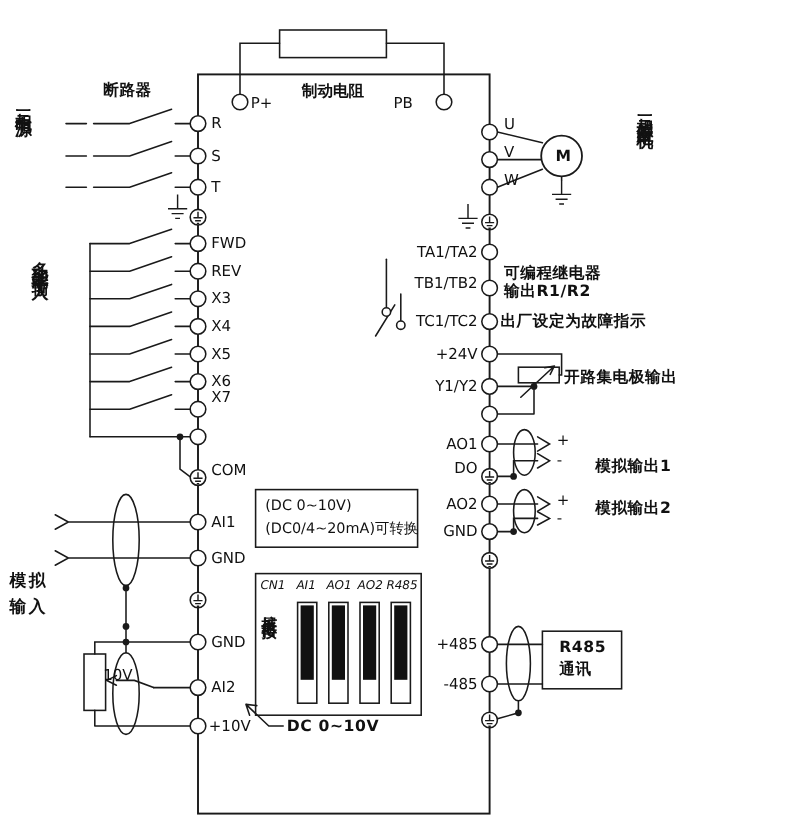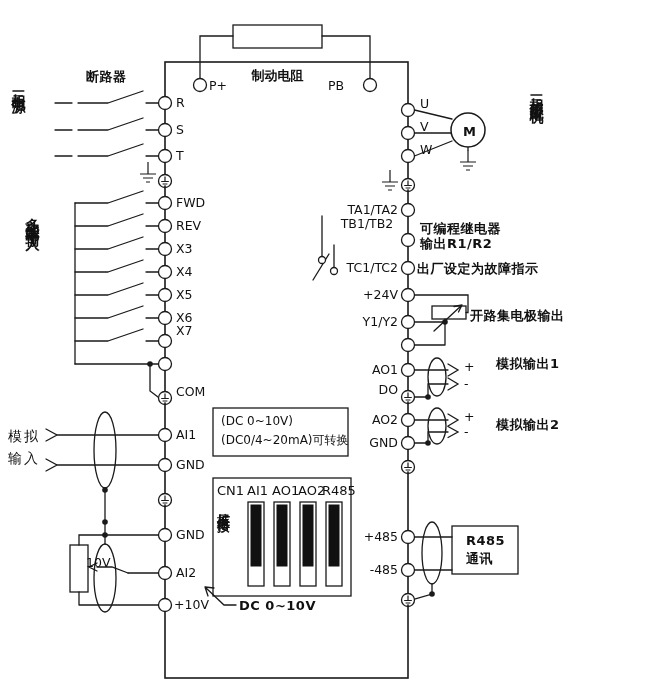--- a/index.html
+++ b/index.html
@@ -4,28 +4,28 @@
 <style>
   html,body{margin:0;padding:0;background:#fff;}
   #stage{position:relative;width:658px;height:700px;background:#fff;overflow:hidden;
          font-family:"DejaVu Sans",sans-serif;}
   #diagram-svg{position:absolute;left:0;top:0;}
   .lbl{position:absolute;transform:translateY(-50%);font-size:12.5px;color:#111;
        white-space:nowrap;line-height:1;}
   .txt{position:absolute;font-size:12.5px;color:#111;white-space:nowrap;line-height:1.2;}
   .rl{width:62px;text-align:right;}
   .ch{font-size:13px;font-weight:600;letter-spacing:0.5px;}
-  .sm{font-size:13px;}
+  .sm{font-size:10px;font-style:italic;}
   .nt{font-size:12px;}
   .vtext{position:absolute;writing-mode:vertical-rl;text-orientation:upright;
          font-size:14px;font-weight:600;letter-spacing:3px;color:#111;line-height:1;}
   .box-center{position:absolute;display:flex;align-items:center;justify-content:center;
               font-size:13px;font-weight:600;color:#111;}
-  .wrap2{width:32px;font-size:14px;font-weight:400;line-height:1.55;letter-spacing:2px;
-         white-space:normal;}
+  .wrap2{width:32px;font-size:14px;font-weight:700;line-height:1.55;letter-spacing:2px;
+         white-space:normal;margin-top:48px;}
 </style>
 </head>
 <body>
 
 <div id="stage">
 
 <svg id="diagram-svg" width="658" height="700" viewBox="0 0 658 700">
   <defs>
     <g id="earth-g">
       <path d="M0,-12 L0,0 M-8,0 L8,0 M-5,4 L5,4 M-2,8 L2,8"></path>
@@ -228,35 +228,35 @@
 <div class="vtext" style="left:217px;top:502px;font-size:13px;letter-spacing:2px;">扩展卡接口</div>
 <span class="txt ch" style="left:239px;top:598px;">DC 0~10V</span>
 
 <span class="lbl" style="left:420px;top:104px;">U</span>
 <span class="lbl" style="left:420px;top:127px;">V</span>
 <span class="lbl" style="left:420px;top:150px;">W</span>
 <span class="lbl" style="left:463px;top:131px;font-size:13px;font-weight:600;">M</span>
 <div class="vtext" style="left:530px;top:84px;">三相感应电机</div>
 
 <span class="lbl rl" style="left:336px;top:210px;text-align:right;">TA1/TA2</span>
-<span class="lbl rl" style="left:336px;top:224px;text-align:center;">TB1/TB2</span>
+<span class="lbl rl" style="left:336px;top:236px;">TB1/TB2</span>
 <span class="lbl rl" style="left:336px;top:268px;">TC1/TC2</span>
 <span class="lbl ch" style="left:420px;top:228px;">可编程继电器</span>
 <span class="lbl ch" style="left:420px;top:243px;">输出R1/R2</span>
 <span class="lbl ch" style="left:417px;top:268px;">出厂设定为故障指示</span>
 
 <span class="lbl rl" style="left:336px;top:295px;">+24V</span>
 <span class="lbl rl" style="left:336px;top:322px;">Y1/Y2</span>
 <span class="lbl rl" style="left:336px;top:345px;margin-top:45px;">DO</span>
 <span class="lbl ch" style="left:470px;top:315px;">开路集电极输出</span>
 
 <span class="lbl rl" style="left:336px;top:370px;">AO1</span>
 <span class="lbl" style="left:464px;top:367px;">+</span>
 <span class="lbl" style="left:464px;top:384px;">-</span>
-<span class="lbl ch" style="left:496px;top:363px;text-align:center;">模拟输出1</span>
+<span class="lbl ch" style="left:496px;top:389px;text-align:center;">模拟输出1</span>
 
 <span class="lbl rl" style="left:336px;top:420px;">AO2</span>
 <span class="lbl rl" style="left:336px;top:443px;">GND</span>
 <span class="lbl" style="left:464px;top:417px;">+</span>
 <span class="lbl" style="left:464px;top:432px;">-</span>
 <span class="lbl ch" style="left:496px;top:424px;">模拟输出2</span>
 
 <span class="lbl rl" style="left:336px;top:537px;">+485</span>
 <span class="lbl rl" style="left:336px;top:570px;">-485</span>
 <span class="lbl ch" style="left:466px;top:540px;">R485</span>

